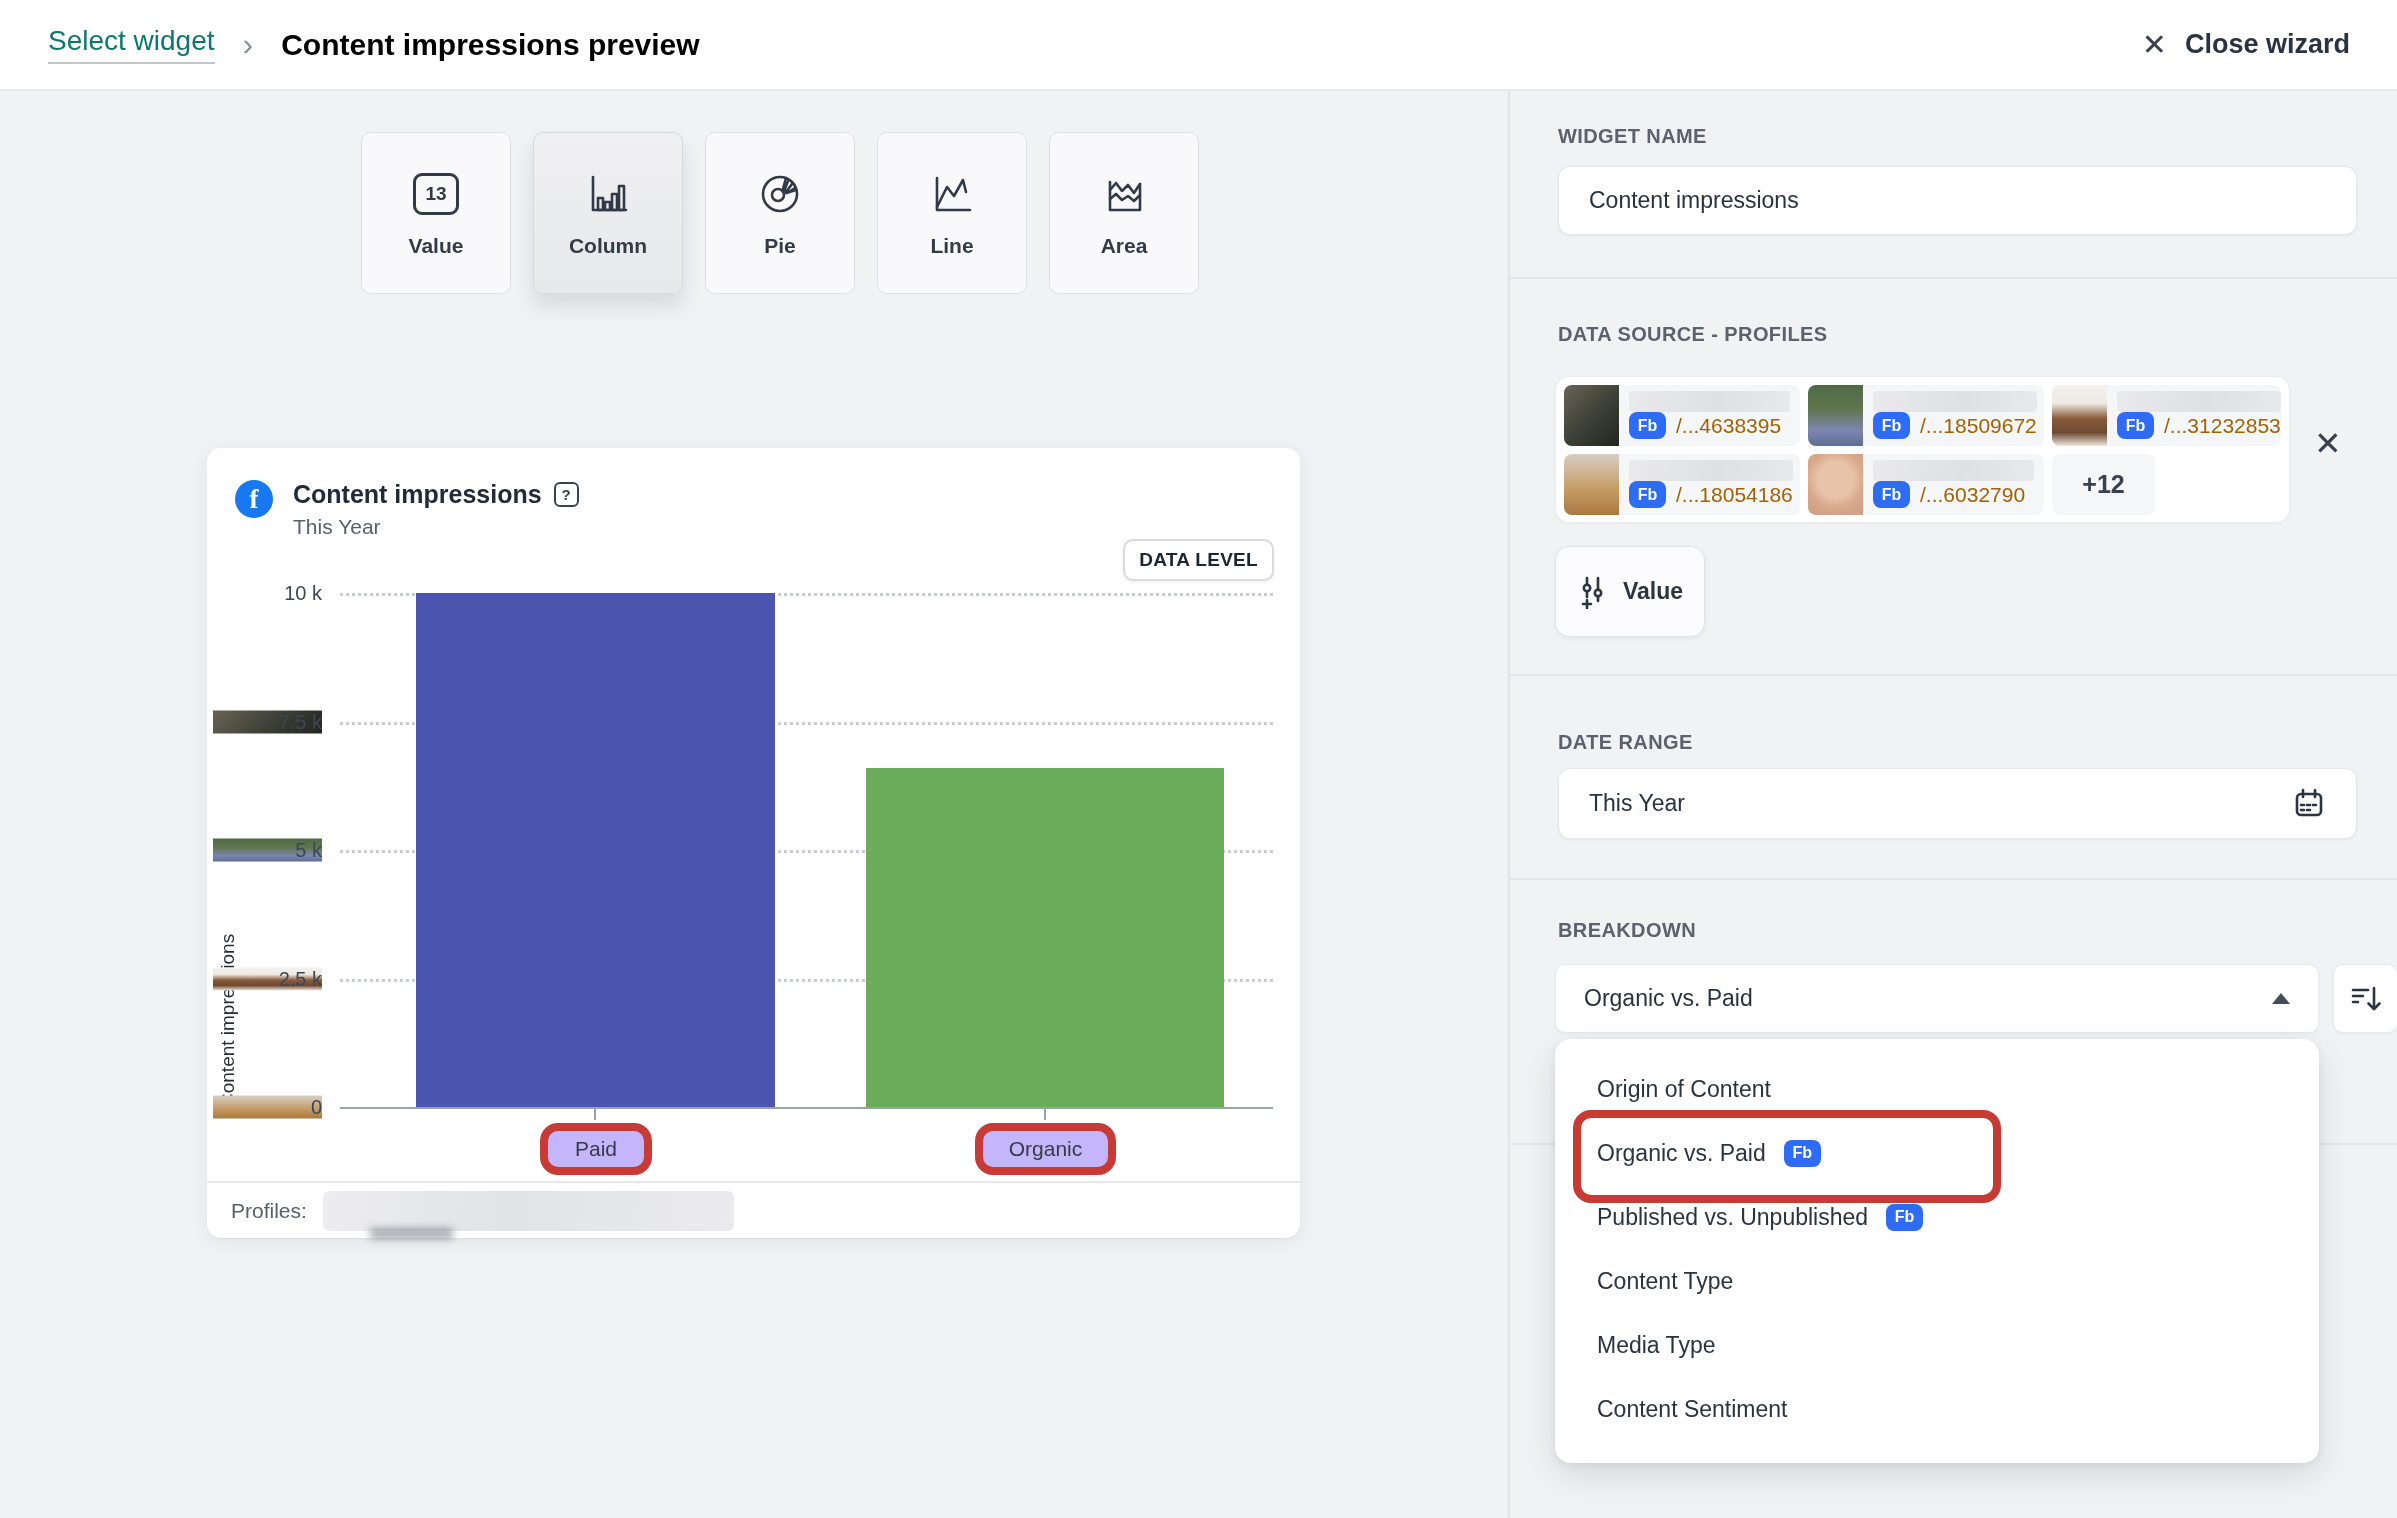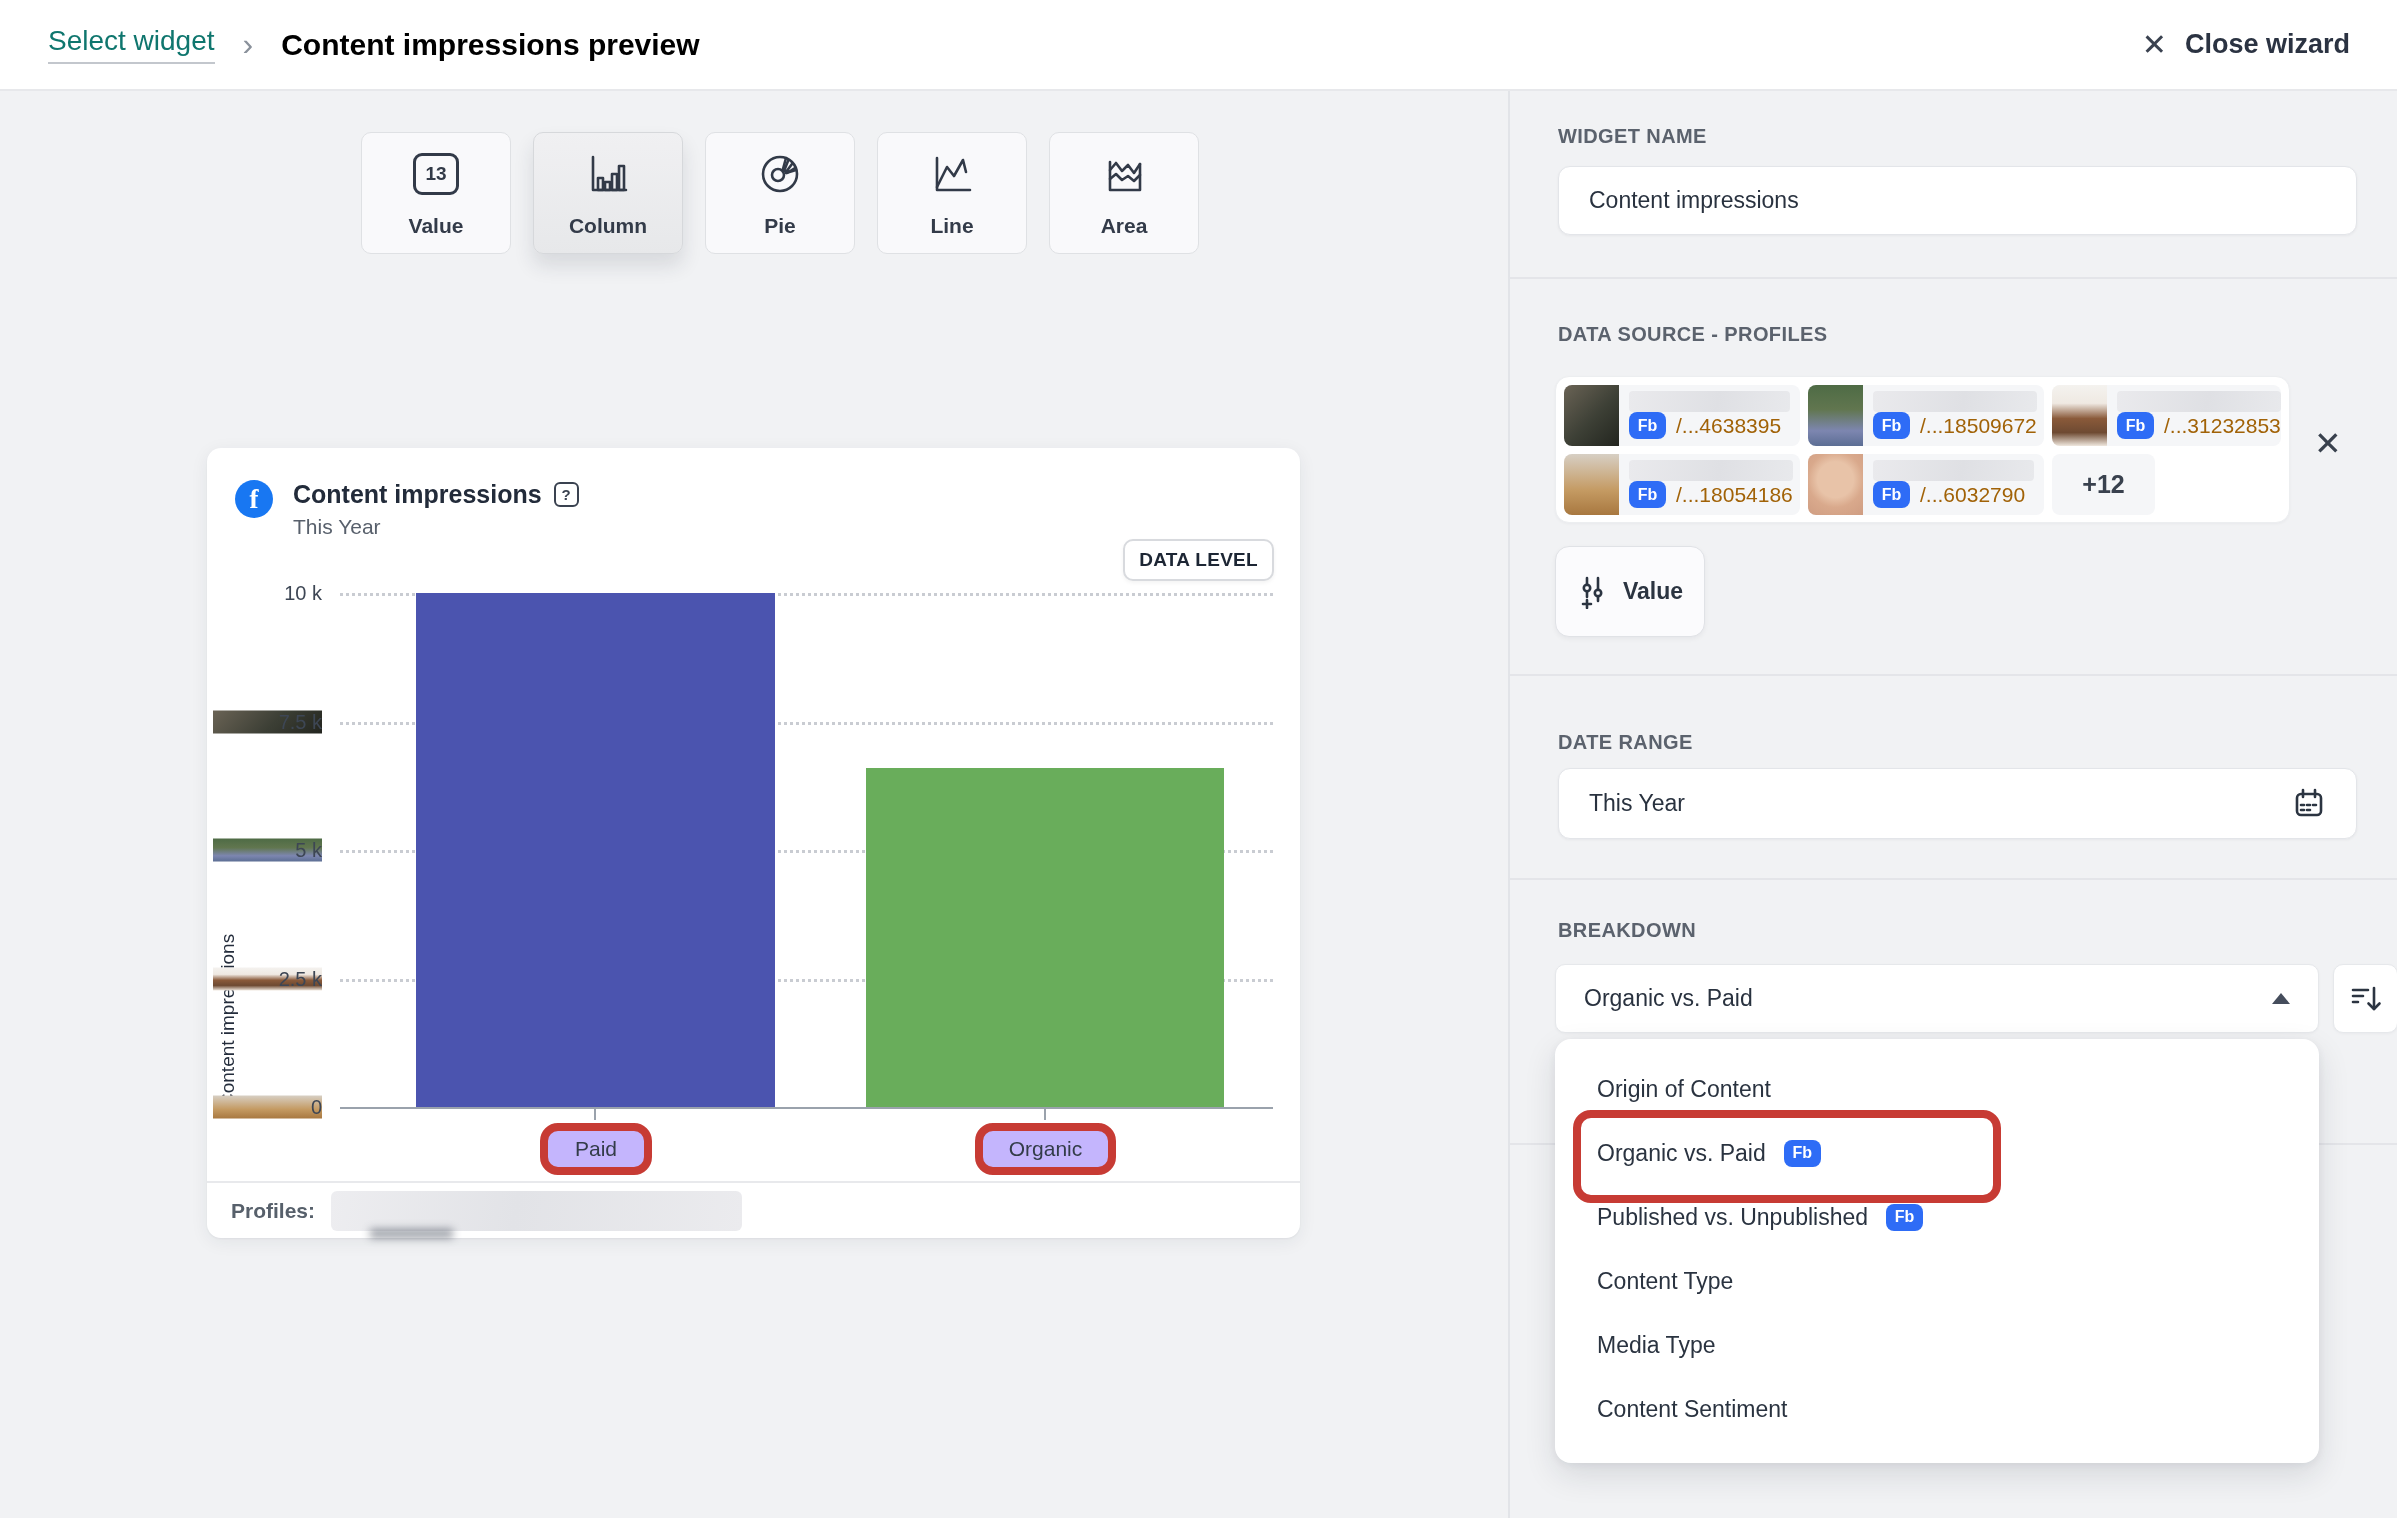--- a/index.html
+++ b/index.html
@@ -15,21 +15,21 @@
   .page-title { font-size:30px; font-weight:700; color:#000000; }
   .close-wizard { margin-left:auto; display:flex; align-items:center; gap:18px; cursor:pointer; }
   .close-x { font-size:30px; color:#3a4250; }
   .close-lbl { font-size:27px; font-weight:700; color:#2b3342; }
 
   
   .canvas { position:absolute; left:0; right:0; top:91px; bottom:0; background:#f1f2f4; }
 
   
   .wt-row { position:absolute; left:361px; top:41px; display:flex; gap:22px; }
-  .wt-btn { width:150px; height:122px; background:#f9f9fb; border:1px solid #dfe1e4; border-radius:10px;
+  .wt-btn { width:150px; height:162px; background:#f9f9fb; border:1px solid #dfe1e4; border-radius:10px;
     display:flex; flex-direction:column; align-items:center; justify-content:center; gap:14px; cursor:pointer; }
   .wt-btn.selected { background:linear-gradient(180deg,#f0f0f2,#e7e8ea); border-color:#d6d8db;
     box-shadow:0 12px 20px rgba(30,40,60,.12); }
   .wt-lbl { font-size:21px; font-weight:700; color:#333b49; }
   .wt-ico { height:51px; display:flex; align-items:center; justify-content:center; }
   .vicon { width:46px; height:42px; border:3px solid #323a48; border-radius:9px;
     display:flex; align-items:center; justify-content:center; font-size:19px; font-weight:700; color:#323a48; }
   .wt-ico svg { stroke:#323a48; stroke-width:2.6; fill:none; stroke-linecap:round; stroke-linejoin:round; }
 
   
@@ -62,21 +62,21 @@
   .bar.paid { left:76px; width:359px; }
   .bar.organic { left:526px; width:358px; }
   .xtickmark { position:absolute; top:100%; width:2px; height:13px; background:#9aa2ac; }
   .xtickmark.x1{left:254px} .xtickmark.x2{left:704px}
   .xannot { position:absolute; top:calc(100% + 16px); border:8px solid #c73b34; border-radius:18px;
     background:#c4b5fd; text-align:center; padding:6px 0; font-size:21px; color:#333c49; }
   .xannot.a1 { left:200px; width:112px; }
   .xannot.a2 { left:635px; width:141px; }
   .card-footer { position:absolute; left:0; right:0; bottom:0; height:57px; border-top:2px solid #e8e9ec;
     display:flex; align-items:center; gap:16px; padding-left:24px; }
-  .profiles-lbl { font-size:21px; color:#57606b;font-weight:bold; }
+  .profiles-lbl { font-size:21px; color:#57606b; }
   .blur-block { width:411px; height:40px; border-radius:6px;
     background:linear-gradient(100deg,#ededf0 0%,#e2e3e7 45%,#ebebee 100%); }
   .smudge { position:absolute; left:163px; bottom:0; width:83px; height:9px;
     background:#333b4a; filter:blur(4px); opacity:.5; }
 
   
   .sidebar { position:absolute; left:1508px; top:91px; right:0; bottom:0; background:#f1f2f4;
     border-left:2px solid #e2e4e8; }
   .divider { position:absolute; left:0; right:0; border-top:2px solid #e4e5e9; }
   .d1{top:186px} .d2{top:583px} .d3{top:787px} .d4{top:1052px; z-index:1;}

